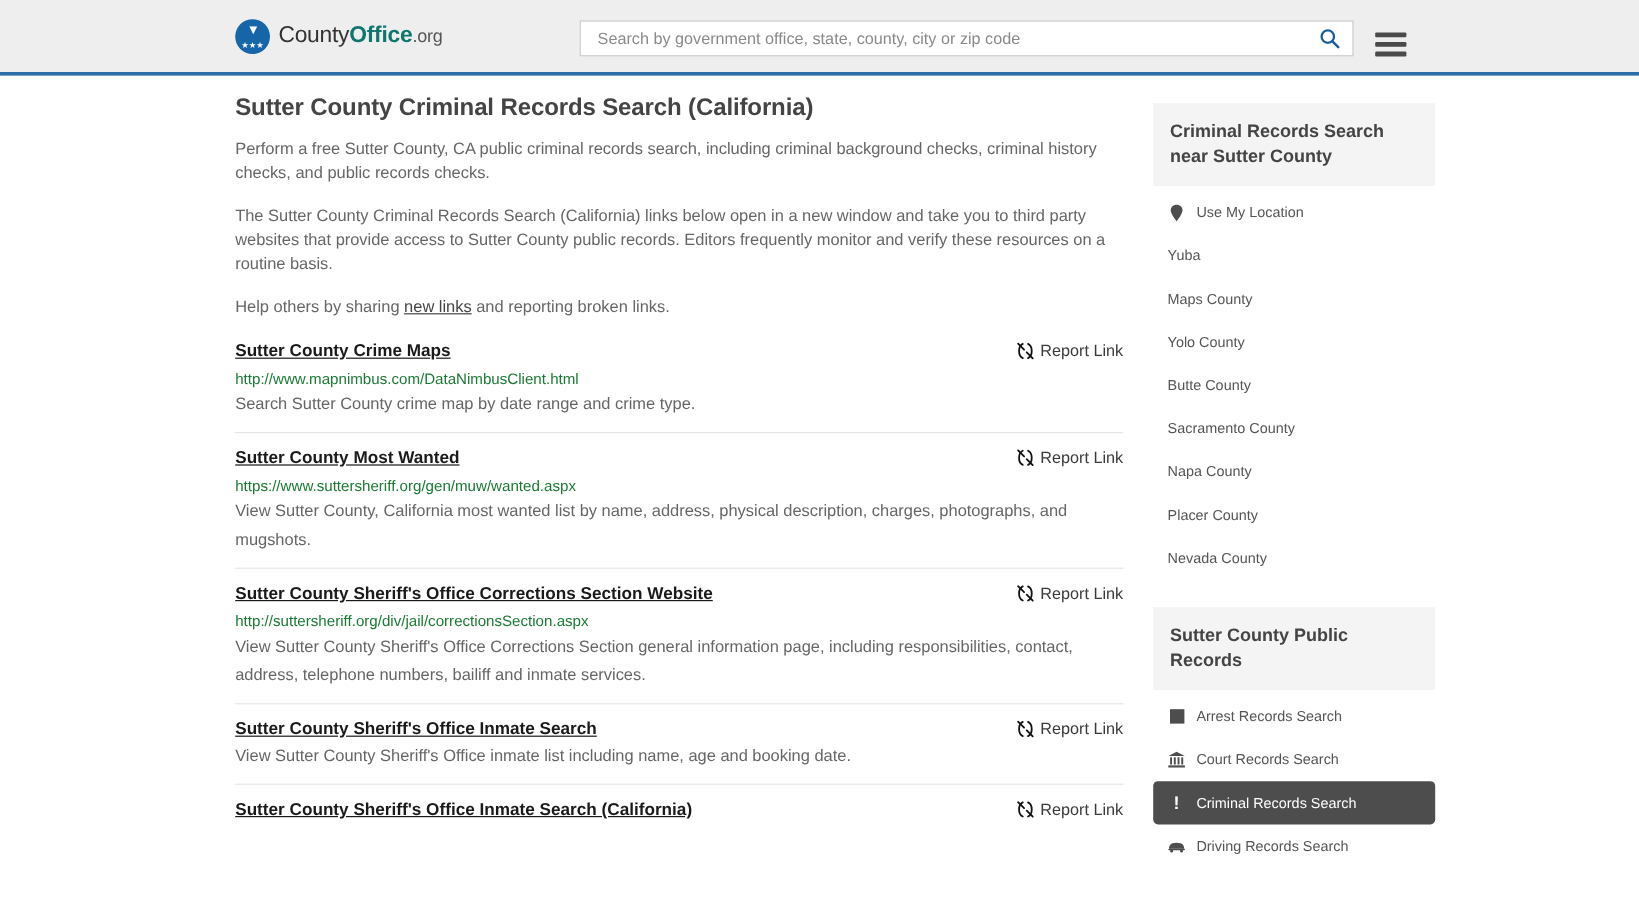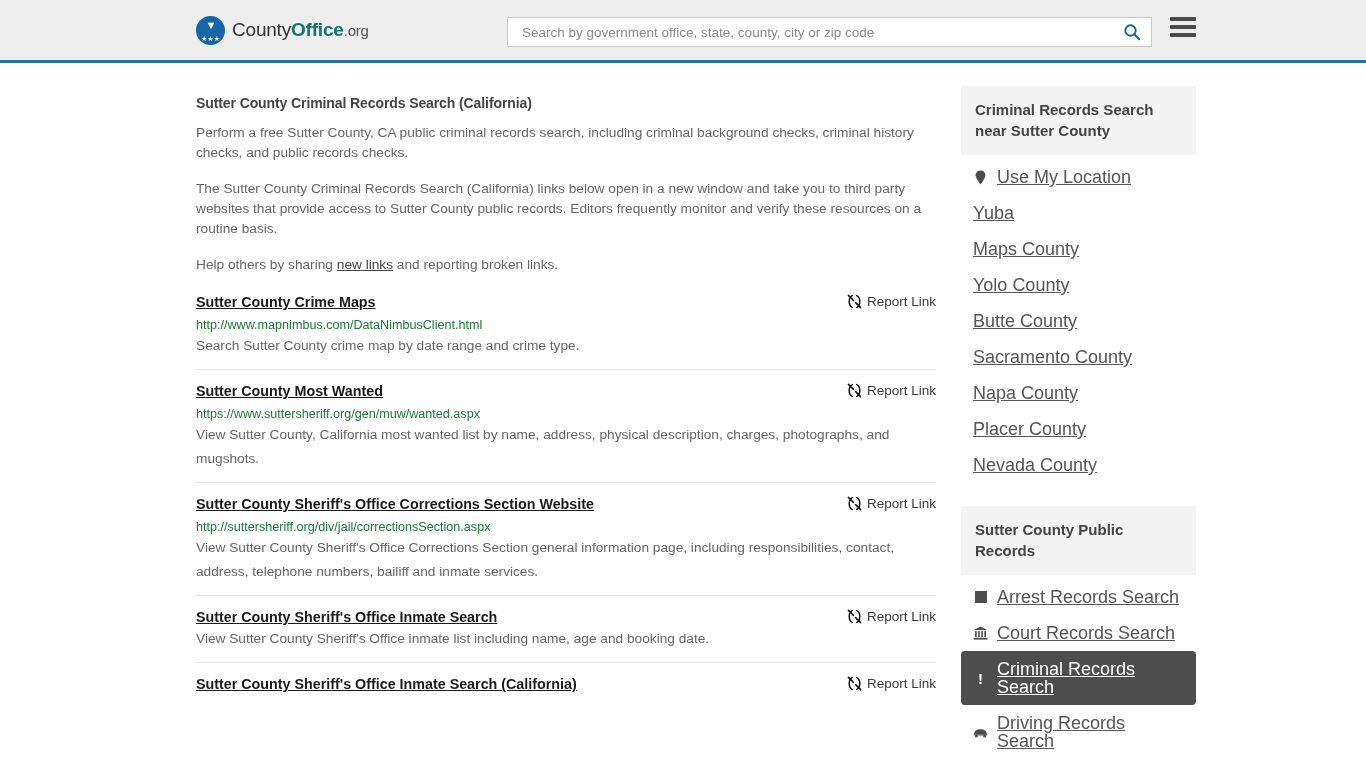--- a/index.html
+++ b/index.html
@@ -57,24 +57,24 @@
     font-size: 19px;
     letter-spacing: -0.2px;
     white-space: nowrap;
   }
   .logo-text .c1 { color: #333333; }
   .logo-text .c2 { color: #0f766e; font-weight: bold; }
   .logo-text .c3 { color: #555555; font-size: 15px; }
 
   .search-zone {
     position: absolute;
-    left: 507px;
+    left: 483px;
     top: 17px;
     display: flex;
-    align-items: flex-start;
+    align-items: flex-end;
   }
   .search-box {
     width: 645px;
     height: 30px;
     background: #ffffff;
     border: 1px solid #c9c9c9;
     display: flex;
     align-items: center;
     padding: 0 8px 0 12px;
   }
@@ -114,24 +114,24 @@
   .page {
     width: 1366px;
     padding: 0 196px 0 196px;
     display: flex;
     gap: 25px;
   }
   .col-main { width: 740px; flex: 0 0 740px; }
   .col-side { width: 235px; flex: 0 0 235px; }
 
   h1.page-title {
-    font-size: 14px;
+    font-size: 20px;
     color: #444444;
     font-weight: bold;
-    margin: 32px 0 12px 0;
+    margin: 16px 0 12px 0;
     letter-spacing: -0.1px;
   }
 
   .breadcrumb {
     background: #f4f4f4;
     padding: 10px 10px 10px 10px;
     font-size: 13.5px;
     color: #7a7a7a;
     margin-bottom: 14px;
   }
@@ -221,23 +221,22 @@
     align-items: center;
     gap: 9px;
     padding: 9px 12px 9px 12px;
     cursor: pointer;
   }
   .side-item.active {
     background: #4d4d4d;
     border-radius: 4px;
   }
   .side-item .si-label {
-    font-size: 18px;
+    font-size: 12px;
     color: #555555;
-    text-decoration: underline;
     line-height: 18px;
   }
   .side-item.active .si-label { color: #ffffff; }
   .side-item.plain { padding-left: 12px; }
   .si-icon {
     width: 15px;
     flex: 0 0 15px;
     display: flex;
     align-items: center;
     justify-content: center;

